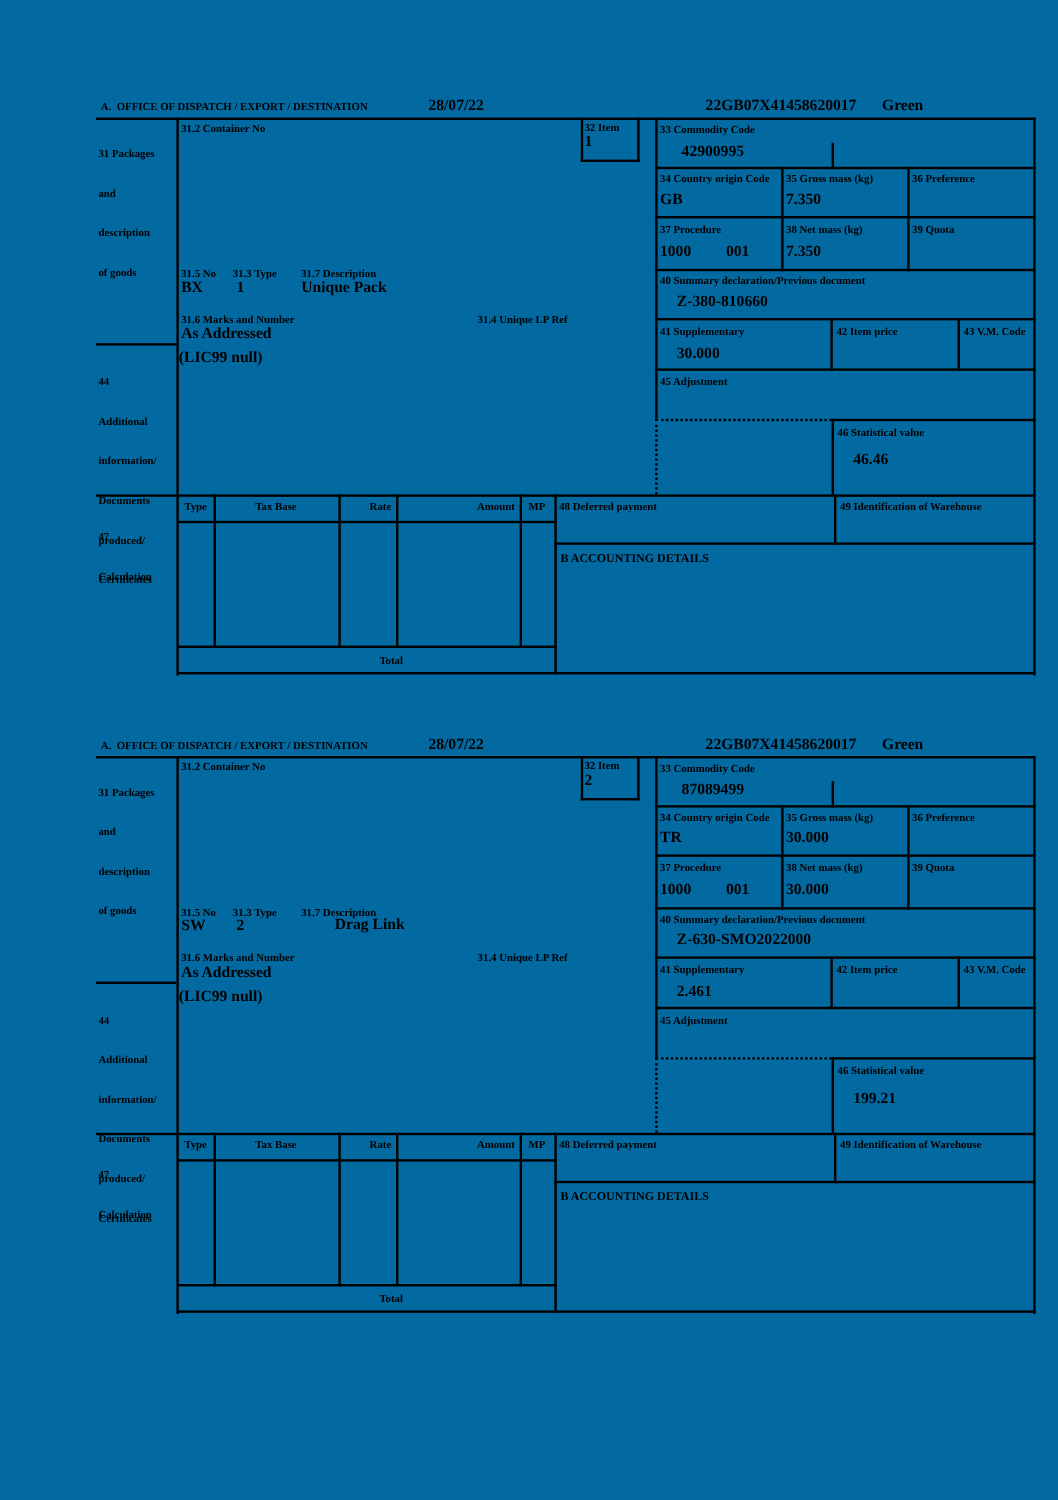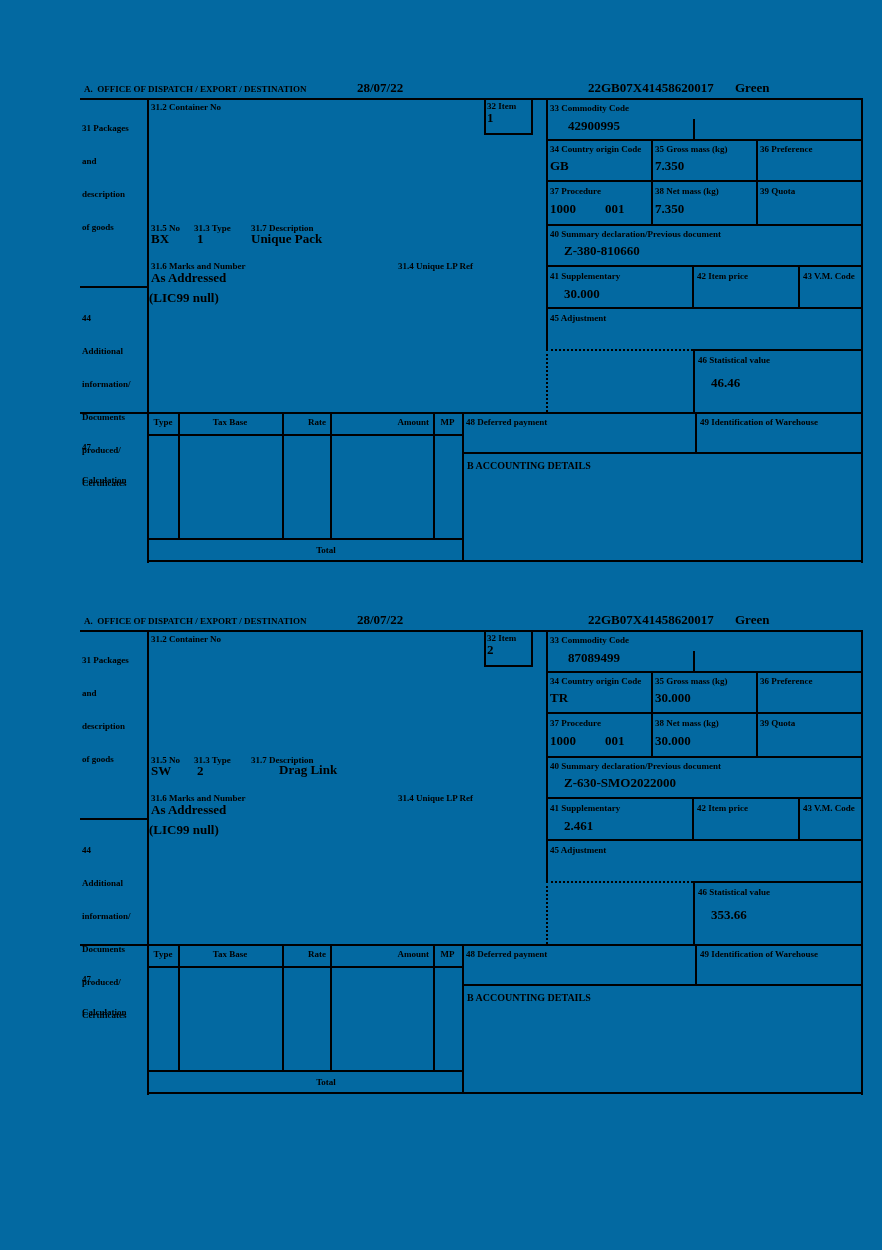--- a/index.html
+++ b/index.html
@@ -240,21 +240,21 @@
     <span class="val" style="left:484px;top:164px;">Z-630-SMO2022000</span>
 
     <span class="lbl" style="left:470px;top:191px;">41 Supplementary</span>
     <span class="lbl" style="left:617px;top:191px;">42 Item price</span>
     <span class="lbl" style="left:723px;top:191px;">43 V.M. Code</span>
     <span class="val" style="left:484px;top:207px;">2.461</span>
 
     <span class="lbl" style="left:470px;top:233px;">45 Adjustment</span>
 
     <span class="lbl" style="left:618px;top:275px;">46 Statistical value</span>
-    <span class="val" style="left:631px;top:296px;">353.66</span>
+    <span class="val" style="left:631px;top:296px;">199.21</span>
 
     <span class="lbl c" style="left:68px;top:337px;width:30px;">Type</span>
     <span class="lbl c" style="left:98px;top:337px;width:104px;">Tax Base</span>
     <span class="lbl r" style="left:202px;top:337px;width:44px;">Rate</span>
     <span class="lbl r" style="left:250px;top:337px;width:99px;">Amount</span>
     <span class="lbl c" style="left:353px;top:337px;width:29px;">MP</span>
     <span class="lbl c" style="left:68px;top:465px;width:356px;">Total</span>
 
     <span class="lbl" style="left:386px;top:337px;">48 Deferred payment</span>
     <span class="lbl" style="left:620px;top:337px;">49 Identification of Warehouse</span>

